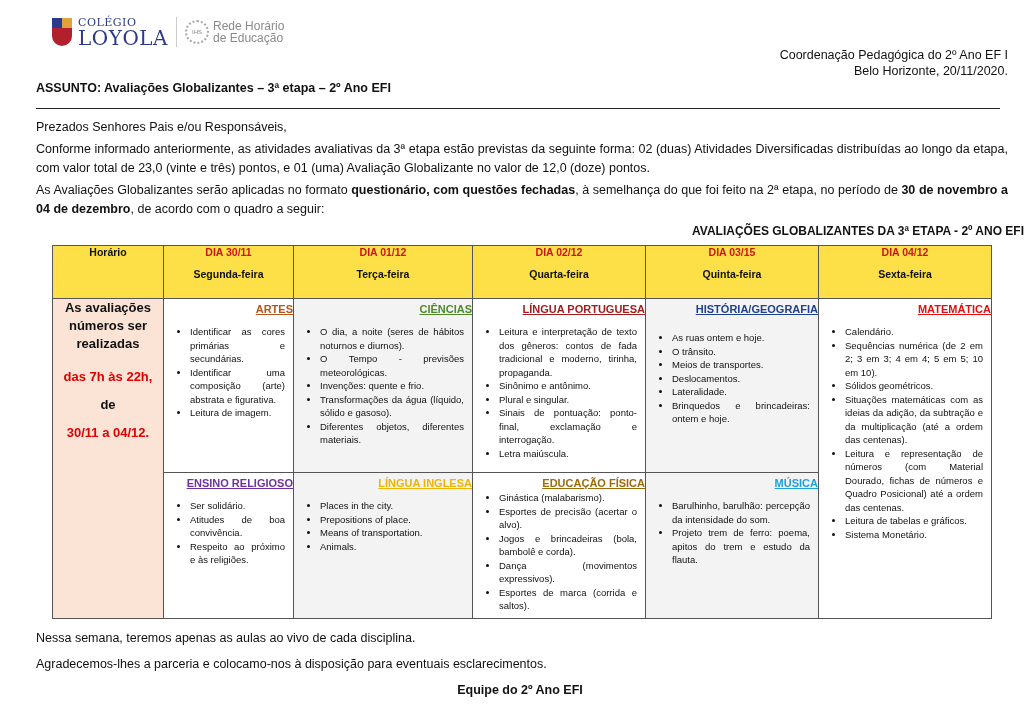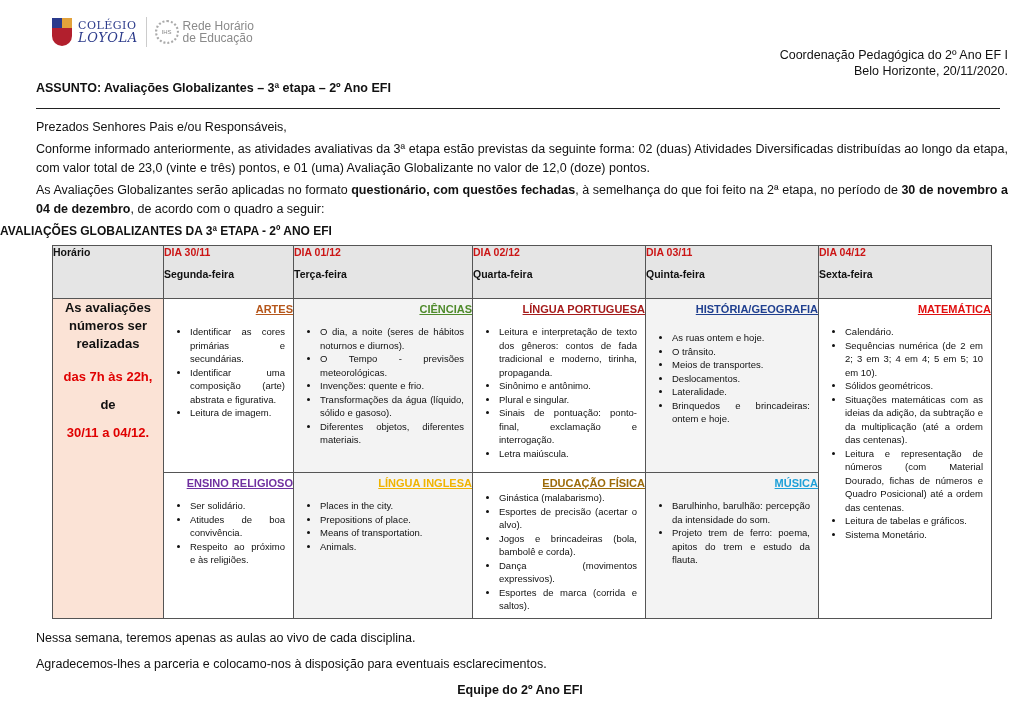--- a/index.html
+++ b/index.html
@@ -6,32 +6,32 @@
   body { width:1024px; height:724px; position:relative; overflow:hidden;
          font-family:"Liberation Sans", sans-serif; color:#111; }
   .abs { position:absolute; }
   .logo { left:52px; top:12px; height:40px; display:flex; align-items:center; }
   .shield { width:20px; height:28px; position:relative; margin-right:6px; }
   .shield .top-l { position:absolute; left:0; top:0; width:10px; height:10px; background:#2a3a8c; }
   .shield .top-r { position:absolute; left:10px; top:0; width:10px; height:10px; background:#e2a23b; }
   .shield .bot { position:absolute; left:0; top:10px; width:20px; height:18px; background:#b21f2d; border-radius:0 0 10px 10px; }
   .brand { color:#2b3a8a; font-family:"DejaVu Serif", serif; line-height:1; }
   .brand .small { font-size:11px; letter-spacing:0.5px; }
-  .brand .big { font-size:13px; letter-spacing:0.5px;font-style:italic; }
+  .brand .big { font-size:20px; letter-spacing:0.5px; }
   .sep { width:1px; height:30px; background:#ccc; margin:0 8px; }
   .rede-icon { width:24px; height:24px; border-radius:50%; border:2px dotted #aaa; display:flex; align-items:center; justify-content:center; font-size:6px; color:#888; margin-right:4px; box-sizing:border-box; }
   .rede { color:#8a8a8a; font-size:12px; line-height:12px; }
   .coord { right:16px; top:47px; text-align:right; font-size:12.5px; line-height:16px; }
   .assunto { left:36px; top:81px; font-size:12.5px; font-weight:bold; }
   .rule { left:36px; top:108px; width:964px; height:0; border-top:1px solid #222; }
   .p { left:36px; width:972px; font-size:12.5px; line-height:18.5px; text-align:justify; }
-  .table-title { left:0; width:1024px; text-align:left; top:224px; font-size:12px; font-weight:bold; }
+  .table-title { left:0; width:1024px; text-align:right; top:224px; font-size:12px; font-weight:bold; }
   table.grid { position:absolute; left:52px; top:245px; border-collapse:collapse; table-layout:fixed; width:939px; font-size:10px; }
   table.grid td, table.grid th { border:1px solid #555; vertical-align:top; padding:0; }
-  th.hd { background:#e5e5e5; height:52px; font-size:10.5px; font-weight:bold; text-align:left; vertical-align:middle; }
+  th.hd { background:#fde047; height:52px; font-size:10.5px; font-weight:bold; text-align:center; vertical-align:middle; }
   th.hd .day { color:#cc1515; display:block; margin-bottom:10px; }
   th.hd .wd { color:#111; display:block; }
   td.horario { background:#fbe3d6; text-align:center; vertical-align:middle; font-weight:bold; font-size:13px; line-height:18px; }
   td.horario .red { color:#e00000;margin-top:15px; }
   td.gray { background:#f3f3f3; }
   .subj { text-align:right; font-weight:bold; text-decoration:underline; font-size:11px; margin-top:4px; margin-bottom:10px; }
   ul.items { margin:0; padding:0 8px 4px 26px; list-style:disc; }
   ul.items li { font-size:9.5px; line-height:13.5px; text-align:justify; margin:0; }
   .sign { left:0; width:1024px; text-align:center; top:683px; font-size:12.5px; font-weight:bold;margin-left:8px; }
 </style>
@@ -92,21 +92,21 @@
         </th>
     <th class="hd">
           <span class="day">DIA 01/12</span>
           <span class="wd">Terça-feira</span>
         </th>
     <th class="hd">
           <span class="day">DIA 02/12</span>
           <span class="wd">Quarta-feira</span>
         </th>
     <th class="hd">
-          <span class="day">DIA 03/11</span>
+          <span class="day">DIA 03/15</span>
           <span class="wd">Quinta-feira</span>
         </th>
     <th class="hd">
           <span class="day">DIA 04/12</span>
           <span class="wd">Sexta-feira</span>
         </th>
   </tr>
   <tr style="height:174px;">
     <td class="horario" rowspan="2">
       <div>As avaliações</div>

